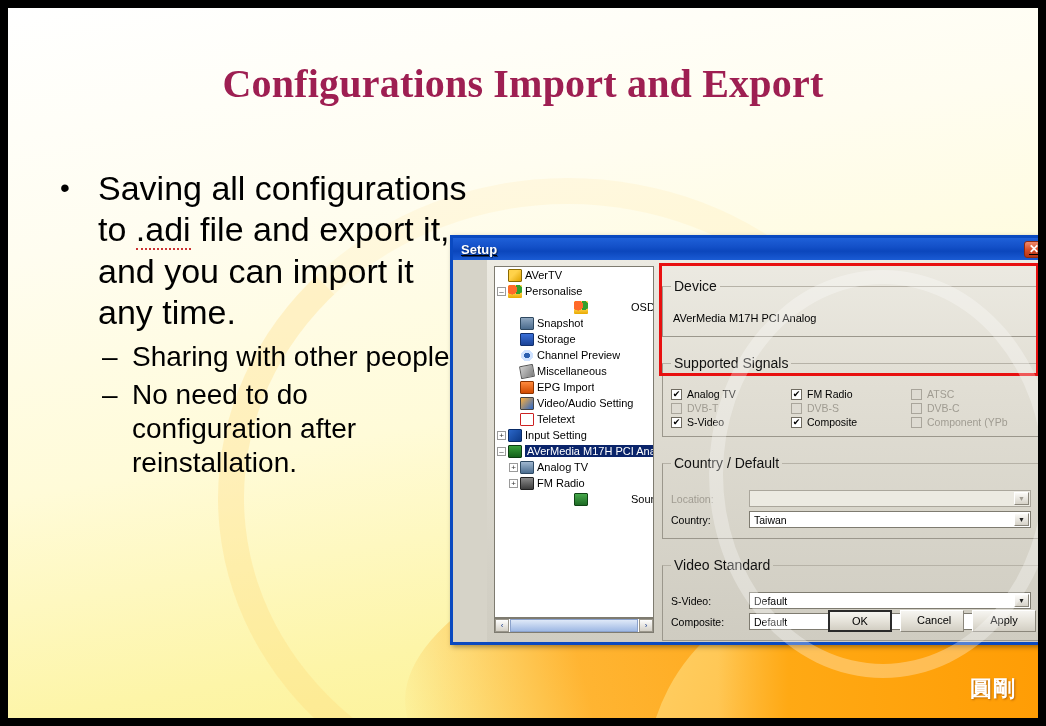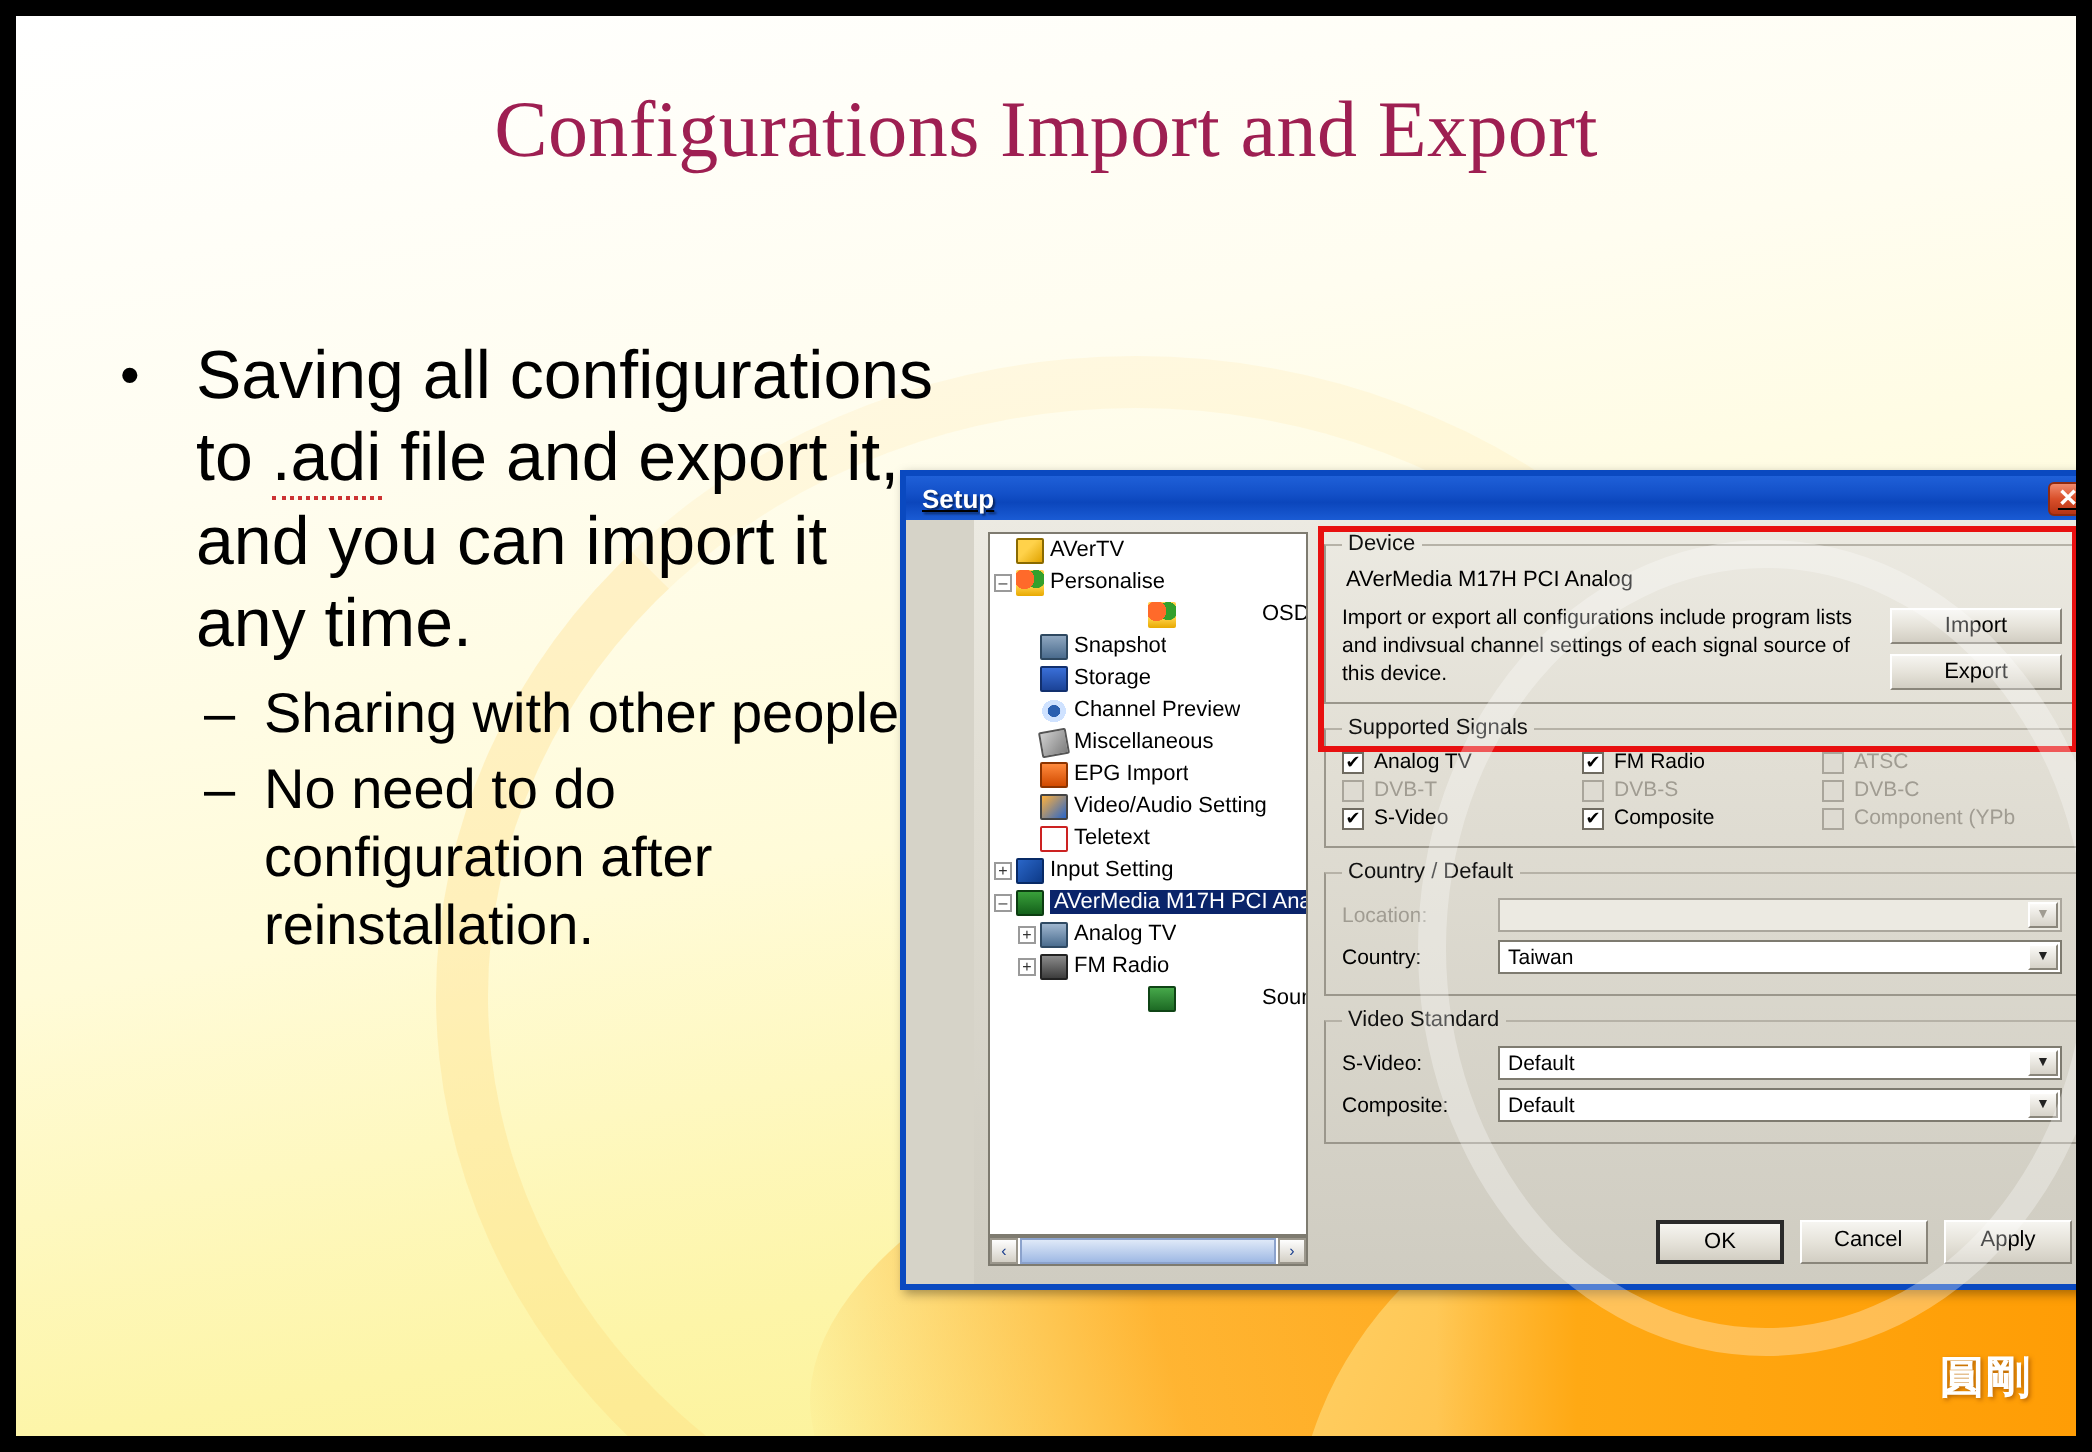--- a/index.html
+++ b/index.html
@@ -44,24 +44,24 @@
   .faint-arc {
     position:absolute; right:120px; top:170px;
     width:700px; height:640px; border-radius:50%;
     border:26px solid rgba(255,214,120,0.30);
     border-right-color:rgba(255,214,120,0.10);
     border-top-color:rgba(255,214,120,0.12);
   }
 
   
   #title {
-    position:absolute; left:0; top:35px; width:1030px;
+    position:absolute; left:0; top:54px; width:1030px;
     text-align:center;
     font-family:"Liberation Serif", serif;
-    font-weight:normal; font-size:40px; line-height:1.1;
+    font-weight:bold; font-size:40px; line-height:1.1;
     color:#9e1f52;
     letter-spacing:0.2px;
   }
 
   
   #bullets { position:absolute; left:52px; top:160px; width:410px; color:#000; }
   .b1 { display:flex; font-size:34px; line-height:1.22; font-weight:400; }
   .b1 .mk { width:38px; flex:0 0 38px; font-size:28px; line-height:1.45; }
   .b1 .tx { flex:1; }
   .b1 .tx .sp { border-bottom:2px dotted #c33; }
@@ -171,21 +171,21 @@
   .redbox {
     position:absolute; left:-3px; top:-3px; right:1px; height:113px;
     border:3px solid #e81010; pointer-events:none;
   }
 
   fieldset.gb {
     border:1px solid #9b978c; border-top-color:#b6b2a7;
     margin:0 0 6px 0; padding:3px 8px 6px 8px;
     background:transparent;
   }
-  fieldset.gb legend { font-size:11px; color:#111; padding:0 3px; }
+  fieldset.gb legend { font-size:14px; color:#111; padding:12px 3px; }
   .devname { font-size:11px; margin:3px 0 6px 2px; }
   .devrow { display:flex; align-items:flex-start; gap:10px; }
   .devtxt { font-size:10.5px; line-height:1.35; flex:1; }
   .devbtns { display:flex; flex-direction:column; gap:5px; padding-top:2px; }
   .btn {
     font-size:11px; padding:2px 0; width:86px; text-align:center;
     background:linear-gradient(180deg,#f6f5f1 0%, #e6e3da 50%, #d2cec3 100%);
     border:1px solid #8a867b; border-top-color:#fff; border-left-color:#fff;
     cursor:pointer; color:#000;
   }
@@ -362,27 +362,20 @@
         <div class="ar">›</div>
       </div>
 
       <div id="right">
 
         <div class="redbox"></div>
 
         <fieldset class="gb">
           <legend>Device</legend>
           <div class="devname">AVerMedia M17H PCI Analog</div>
-          <div class="devrow">
-            <div class="devtxt">Import or export all configurations include program lists and indivsual channel settings of each signal source of this device.</div>
-            <div class="devbtns">
-              <div class="btn">Import</div>
-              <div class="btn">Export</div>
-            </div>
-          </div>
         </fieldset>
 
         <fieldset class="gb">
           <legend>Supported Signals</legend>
           <div id="signals">
               <div class="sigrow">
                 <div class="sigcell">
                   <span class="cb">✔</span>
                   <span>Analog TV</span>
                 </div>

